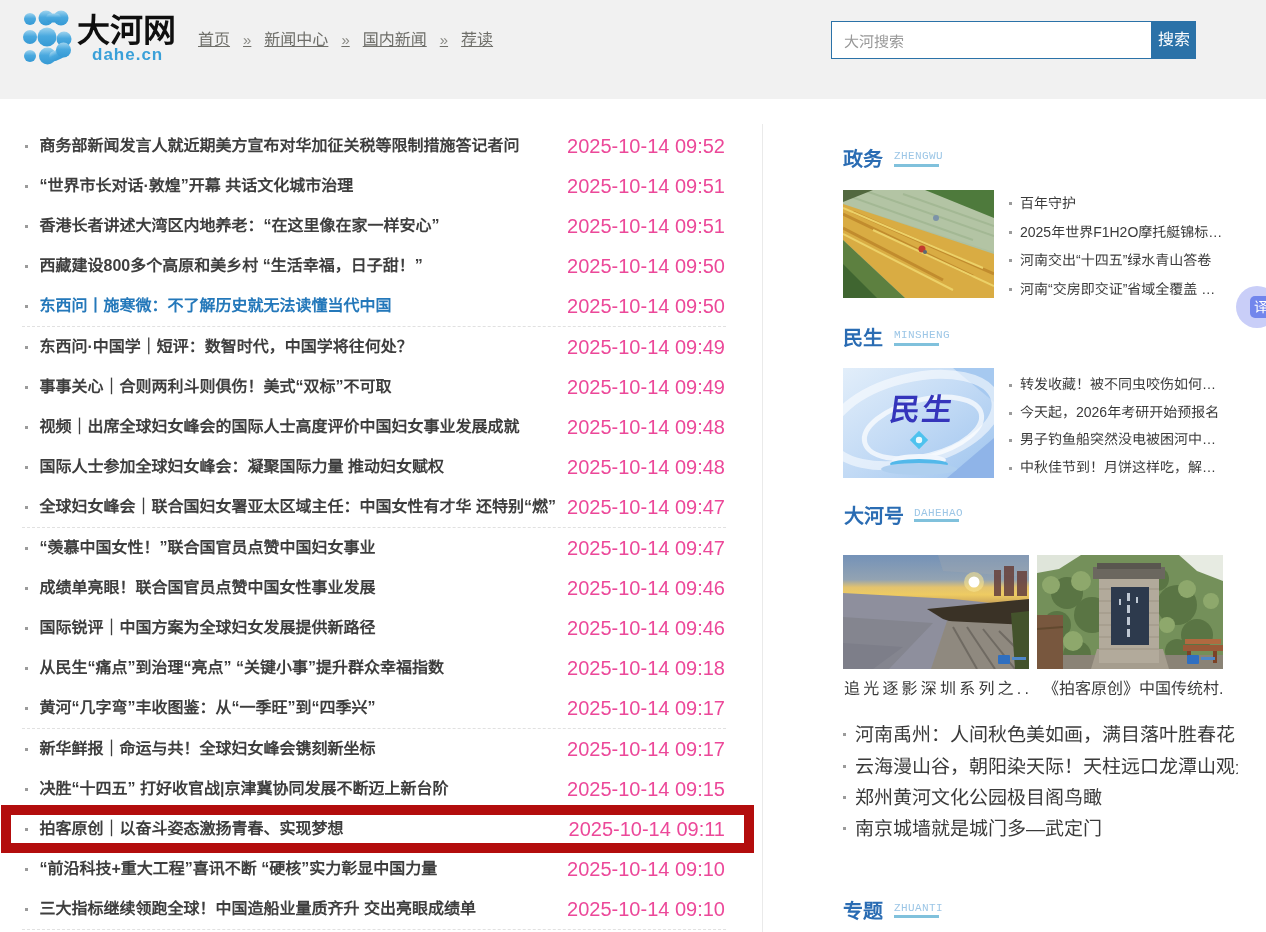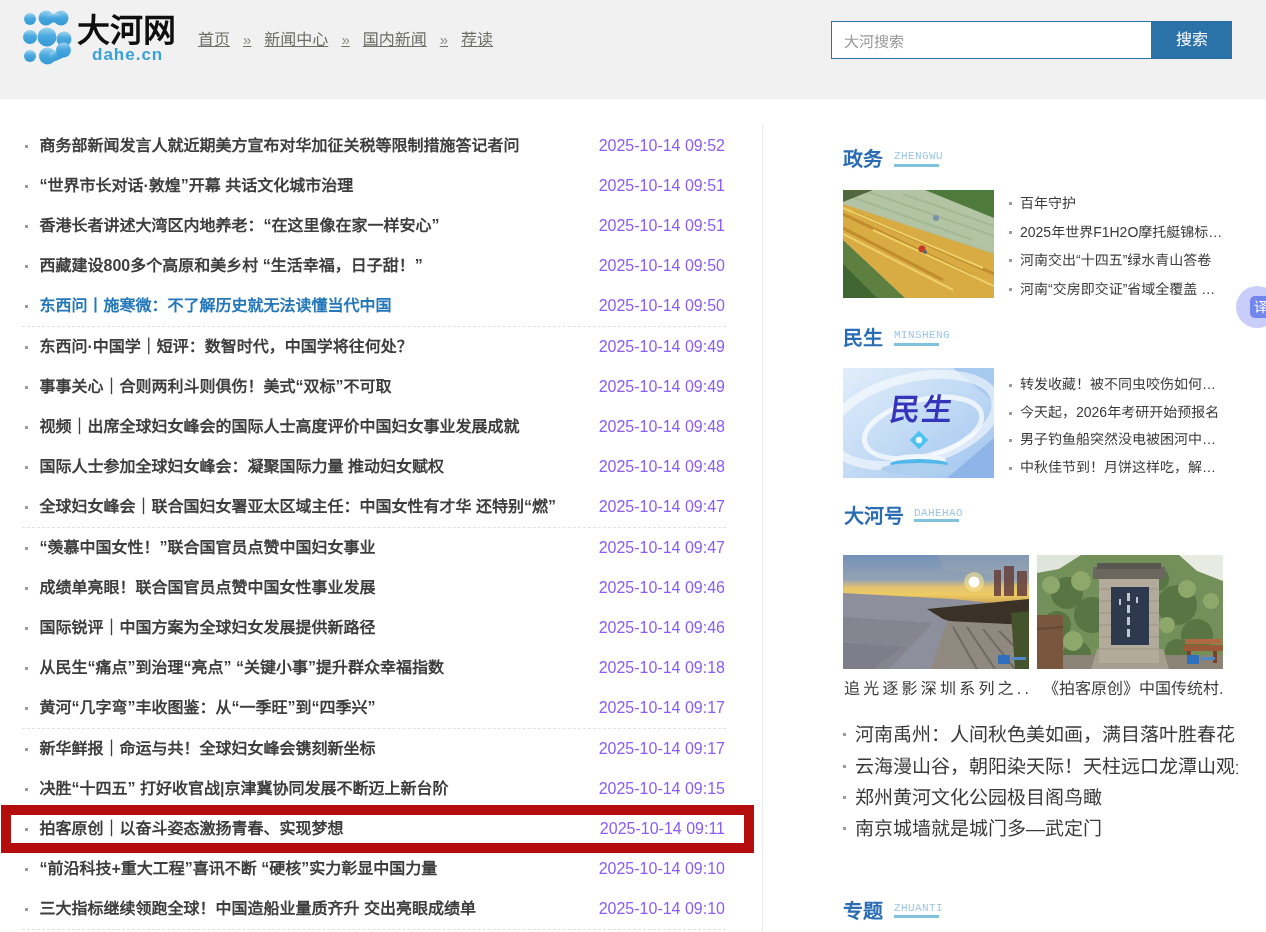--- a/index.html
+++ b/index.html
@@ -8,31 +8,31 @@
     font-family:"Liberation Sans", sans-serif; }
   body { position:relative; }
   
   .hd { position:absolute; left:0; top:0; width:1266px; height:99px; background:#f1f1f1; }
   .crumb { position:absolute; left:198px; top:26px; font-size:16px; color:#6e6e69; white-space:nowrap;text-decoration:underline; }
   .crumb .sep { color:#8a8a85; margin:0 13px; font-size:15px; }
   .search { position:absolute; left:831px; top:21px; height:38px; }
   .search input { position:absolute; left:0; top:0; width:307px; height:36px; border:1px solid #2b72a8;
      font-size:15px; color:#999; padding:0 0 0 12px; outline:none; background:#fff;
      font-family:"Liberation Sans", sans-serif; }
-  .search .btn { position:absolute; left:321px; top:0; width:80px; height:38px; background:#2b72a8;
+  .search .btn { position:absolute; left:321px; top:0; width:44px; height:38px; background:#2b72a8;
      color:#fff; font-size:16px; text-align:center; line-height:38px; }
   
   .vline { position:absolute; left:762px; top:124px; width:1px; height:808px; background:#eaeaea; }
   ul.news { position:absolute; left:22px; top:125.5px; width:704px; list-style:none; }
   ul.news li { position:relative; height:40px; line-height:40px; white-space:nowrap; }
   ul.news li.gb { border-bottom:1px dashed #e1e1e1; }
   ul.news li a { color:#3e3e3e; font-size:16px; text-decoration:none; padding-left:17.5px;font-weight:bold; }
   ul.news li a.bl { color:#2478ba; }
   ul.news li .dot { position:absolute; left:3px; top:19.5px; width:3px; height:3px; background:#9b9b9b; }
-  ul.news li .dt { position:absolute; right:1px; top:0; color:#8b5cf6; font-size:16px; }
+  ul.news li .dt { position:absolute; right:1px; top:0; color:#ec4899; font-size:20px; }
   
   .redbox { position:absolute; left:1px; top:805px; width:733px; height:28px; border:10px solid #b30d0d; z-index:9; }
   
   .sec-t { position:absolute; white-space:nowrap;font-family:Liberation Mono, monospace; }
   .sec-t b { font-size:20px; color:#2a6cb3; font-weight:bold; }
   .sec-t .en { position:absolute; font-size:11px; color:#9cc6e6; top:7px; letter-spacing:0.4px; }
   .sec-t .ul { position:absolute; width:45px; height:3px; background:#80c1dc; }
   .sb-list { position:absolute; list-style:none; }
   .sb-list li { position:relative; white-space:nowrap; overflow:hidden; }
   .sb-list li .dot { position:absolute; width:3px; height:3px; background:#9b9b9b; left:0; }

